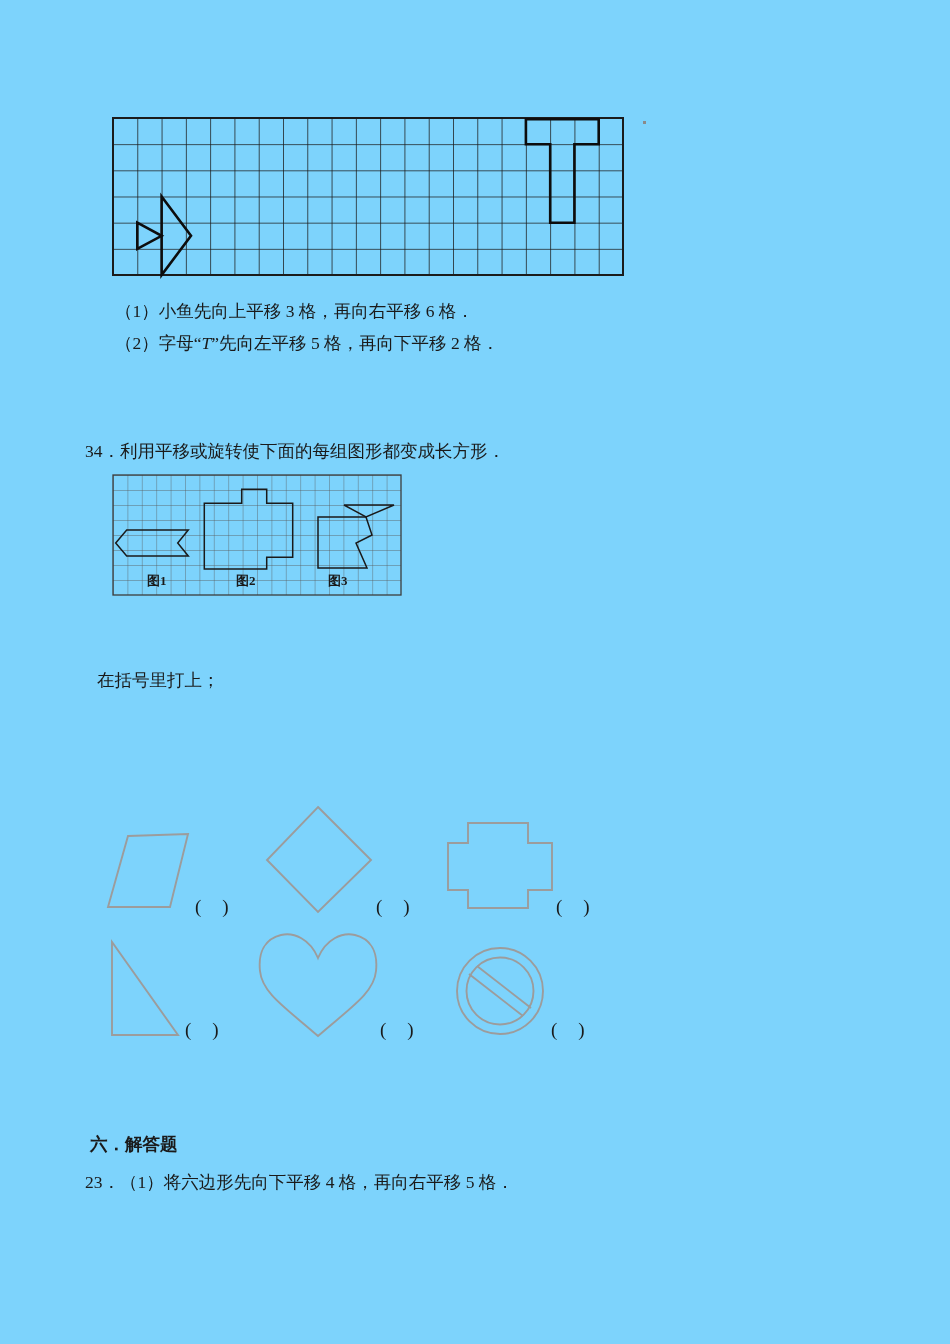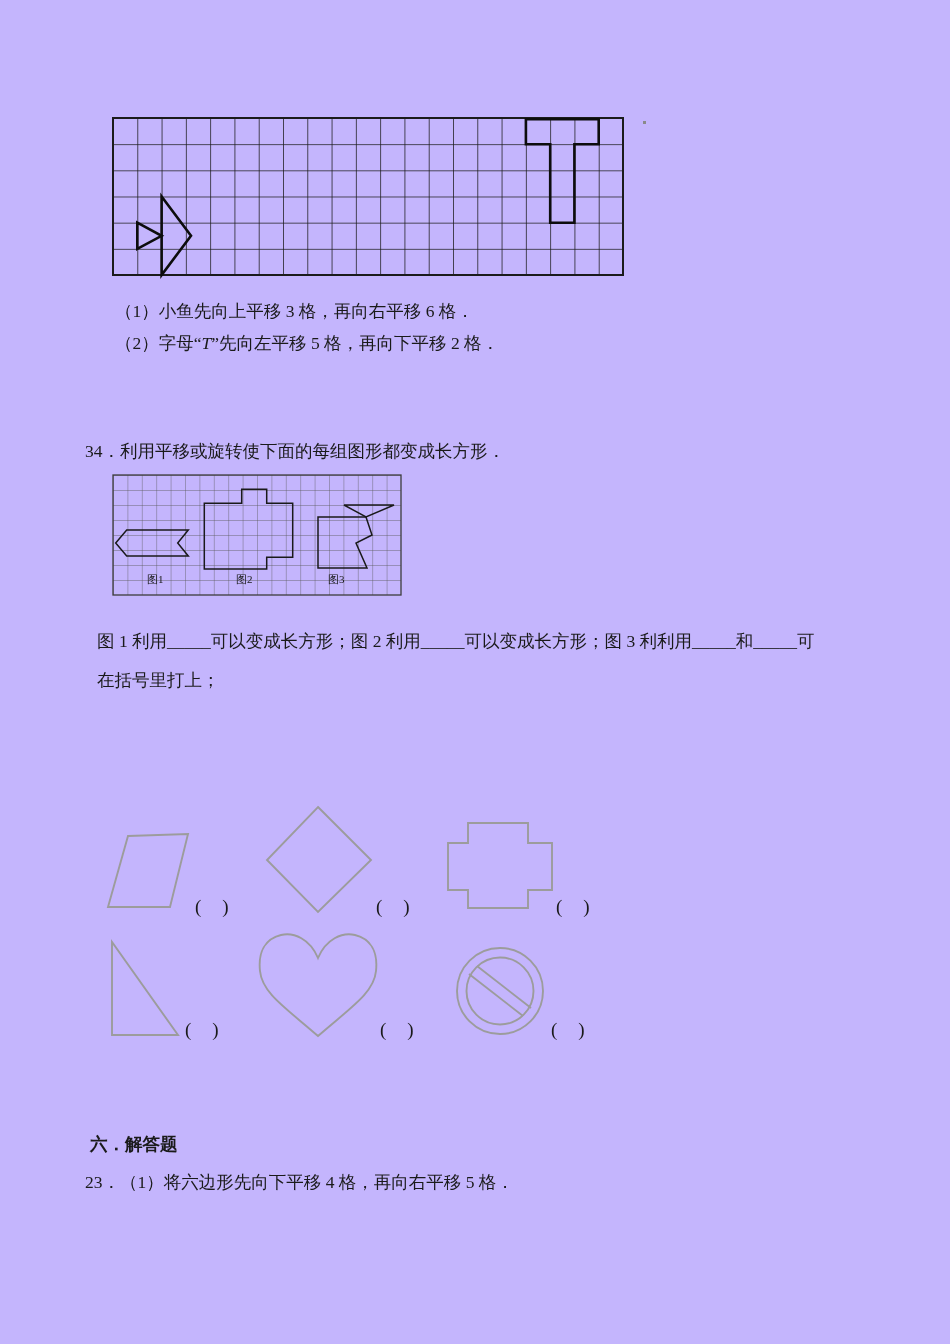--- a/index.html
+++ b/index.html
@@ -1,24 +1,24 @@
 <!DOCTYPE html>
 <html><head>
 <meta charset="utf-8">
 <style>
   html,body{margin:0;padding:0;background:#ffffff;}
   .page{
-    position:relative;width:950px;height:1344px;background:#c4b5fd;overflow:hidden;
+    position:relative;width:950px;height:1344px;background:#7dd3fc;overflow:hidden;
     font-family:"Liberation Serif","DejaVu Serif",serif;color:#1a1a1a;
   }
   .gfx{position:absolute;left:0;top:0;}
   .t{position:absolute;font-size:17.5px;line-height:1.15;white-space:nowrap;}
   .t i{font-style:italic;font-family:"Liberation Serif","DejaVu Serif",serif;}
   .bold{font-weight:bold;text-align:center;}
-  .figlabel{position:absolute;font-size:11px;font-weight:400;line-height:1;white-space:nowrap;}
+  .figlabel{position:absolute;font-size:13px;font-weight:700;line-height:1;white-space:nowrap;}
   .bracket{position:absolute;font-size:19px;line-height:1;white-space:pre;letter-spacing:1px;}
 </style>
 </head>
 <body>
 
 <div class="page">
 
   <svg class="gfx" width="950" height="1344" viewBox="0 0 950 1344">
     <defs>
       <pattern id="cellA" x="113" y="118" width="24.2857" height="26.1667" patternUnits="userSpaceOnUse">
@@ -71,21 +71,20 @@
   <div class="t" style="left:115px;top:301px">（1）小鱼先向上平移 3 格，再向右平移 6 格．</div>
 
   <div class="t" style="left:115px;top:333px"><span>（2）字母“</span><i>T</i><span>”先向左平移 5 格，再向下平移 2 格．</span></div>
 
   <div class="t" style="left:85px;top:441px">34．利用平移或旋转使下面的每组图形都变成长方形．</div>
 
   <div class="figlabel" style="left:147px;top:574px">图1</div>
   <div class="figlabel" style="left:236px;top:574px">图2</div>
   <div class="figlabel" style="left:328px;top:574px">图3</div>
 
-  <div class="t" style="left:97px;top:631px">图 1 利用_____可以变成长方形；图 2 利用_____可以变成长方形；图 3 利利用_____和_____可</div>
   <div class="t" style="left:97px;top:670px">在括号里打上；</div>
 
 
   <div class="bracket" style="left:195px;top:897px">(　)</div>
   <div class="bracket" style="left:376px;top:897px">(　)</div>
   <div class="bracket" style="left:556px;top:897px">(　)</div>
   <div class="bracket" style="left:185px;top:1020px">(　)</div>
   <div class="bracket" style="left:380px;top:1020px">(　)</div>
   <div class="bracket" style="left:551px;top:1020px">(　)</div>
 

